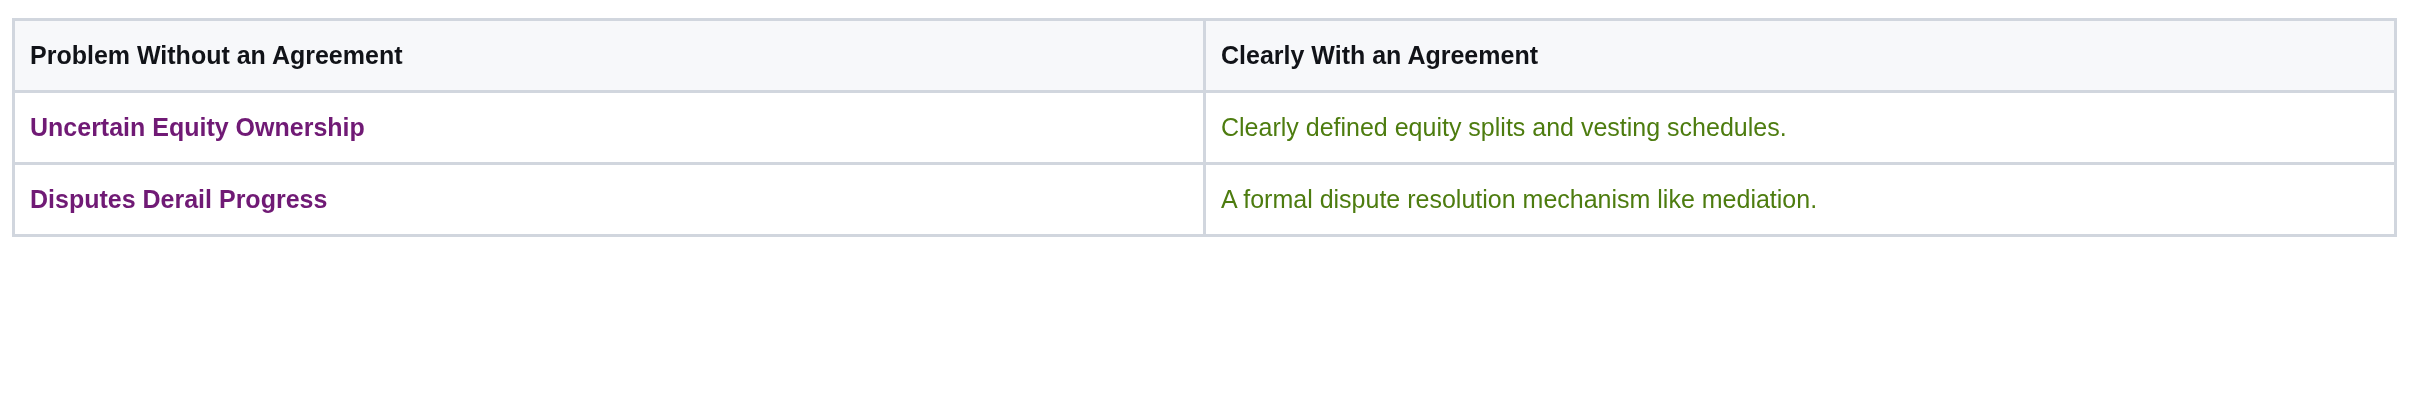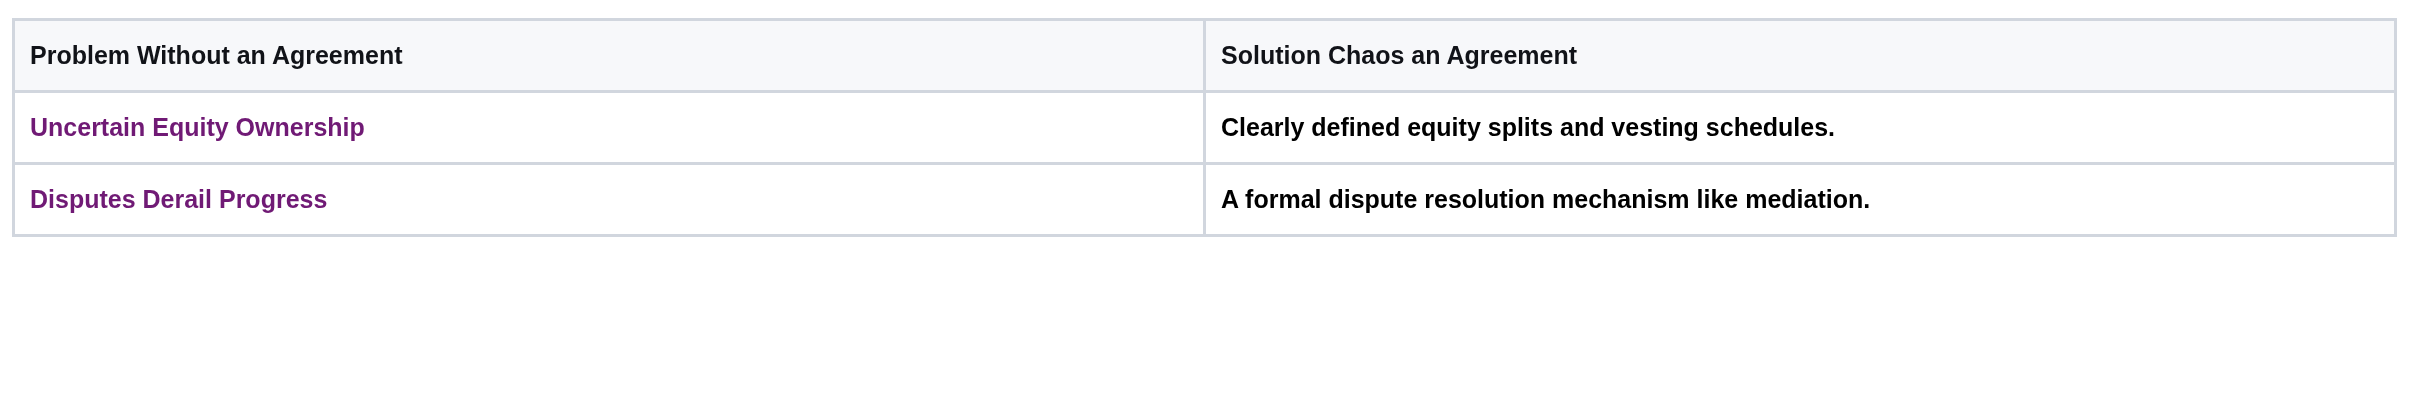--- a/index.html
+++ b/index.html
@@ -37,41 +37,41 @@
       font-size: 25px;
       white-space: nowrap;
     }
     th {
       background: #f7f8fa;
       color: #111318;
       font-weight: 700;
     }
     td {
       background: #ffffff;
-      color: #000000;
-      font-weight: 700;
+      color: #4d7c0f;
+      font-weight: 400;
     }
     td.problem {
       color: #701a75;
       font-weight: 700;
     }
   </style>
 </head>
 <body>
 
 <div class="table-wrap">
   <table>
     <colgroup>
       <col class="c1">
       <col class="c2">
     </colgroup>
     <thead>
       <tr>
         <th>Problem Without an Agreement</th>
-        <th>Solution Chaos an Agreement</th>
+        <th>Clearly With an Agreement</th>
       </tr>
     </thead>
     <tbody>
       <tr>
         <td class="problem">Uncertain Equity Ownership</td>
         <td>Clearly defined equity splits and vesting schedules.</td>
       </tr>
       <tr>
         <td class="problem">Disputes Derail Progress</td>
         <td>A formal dispute resolution mechanism like mediation.</td>

